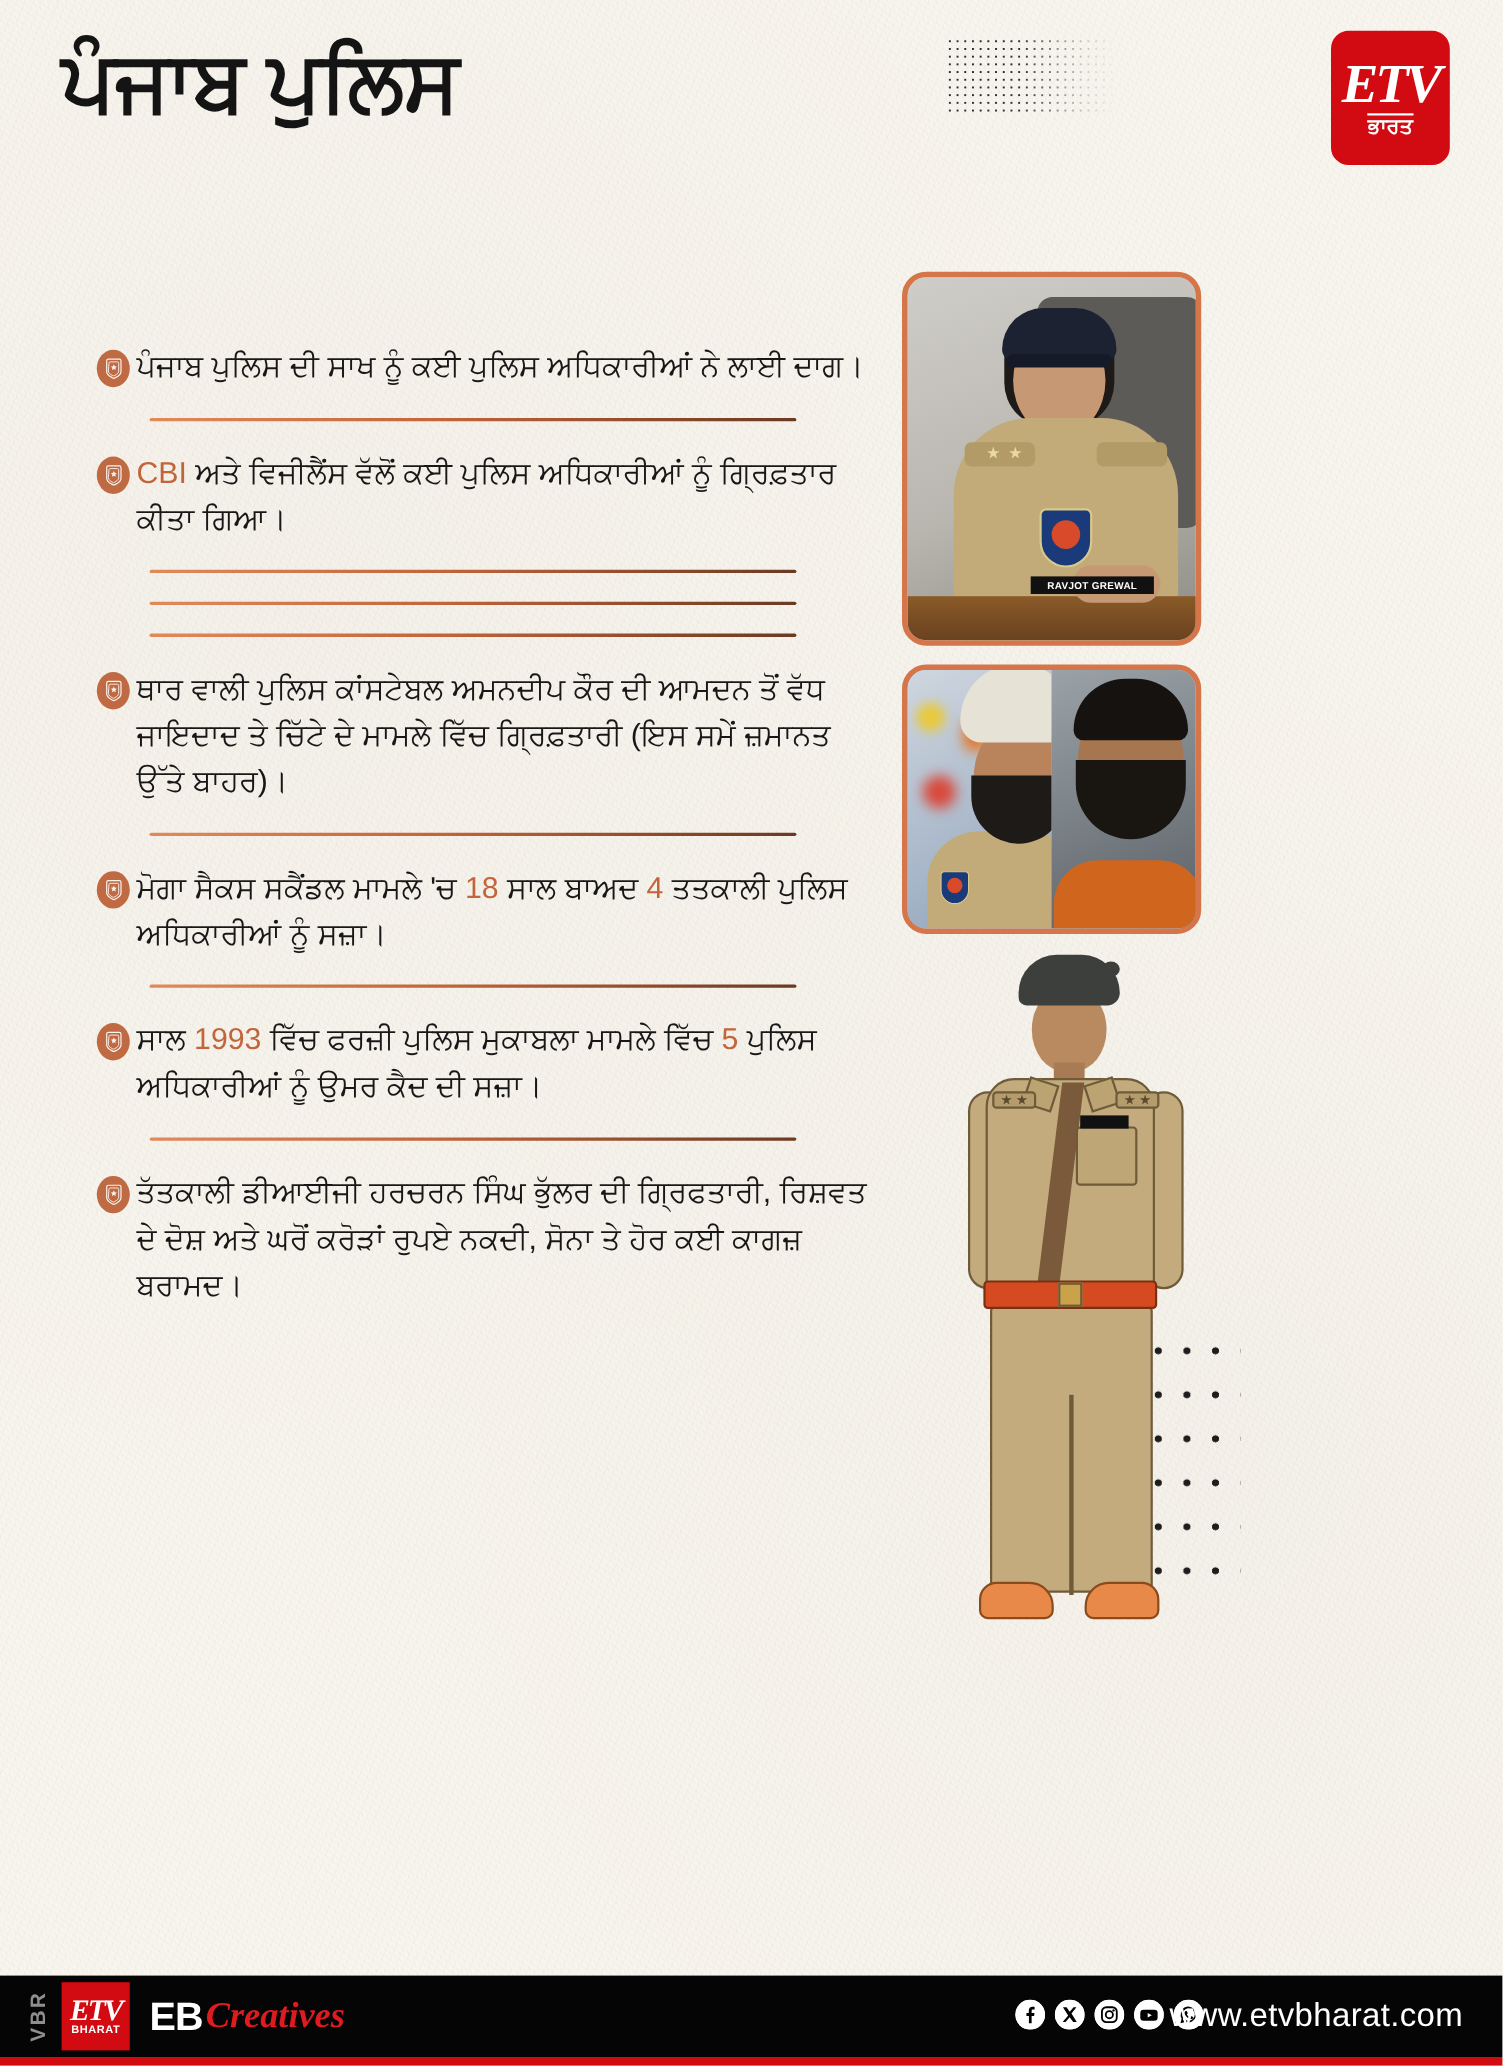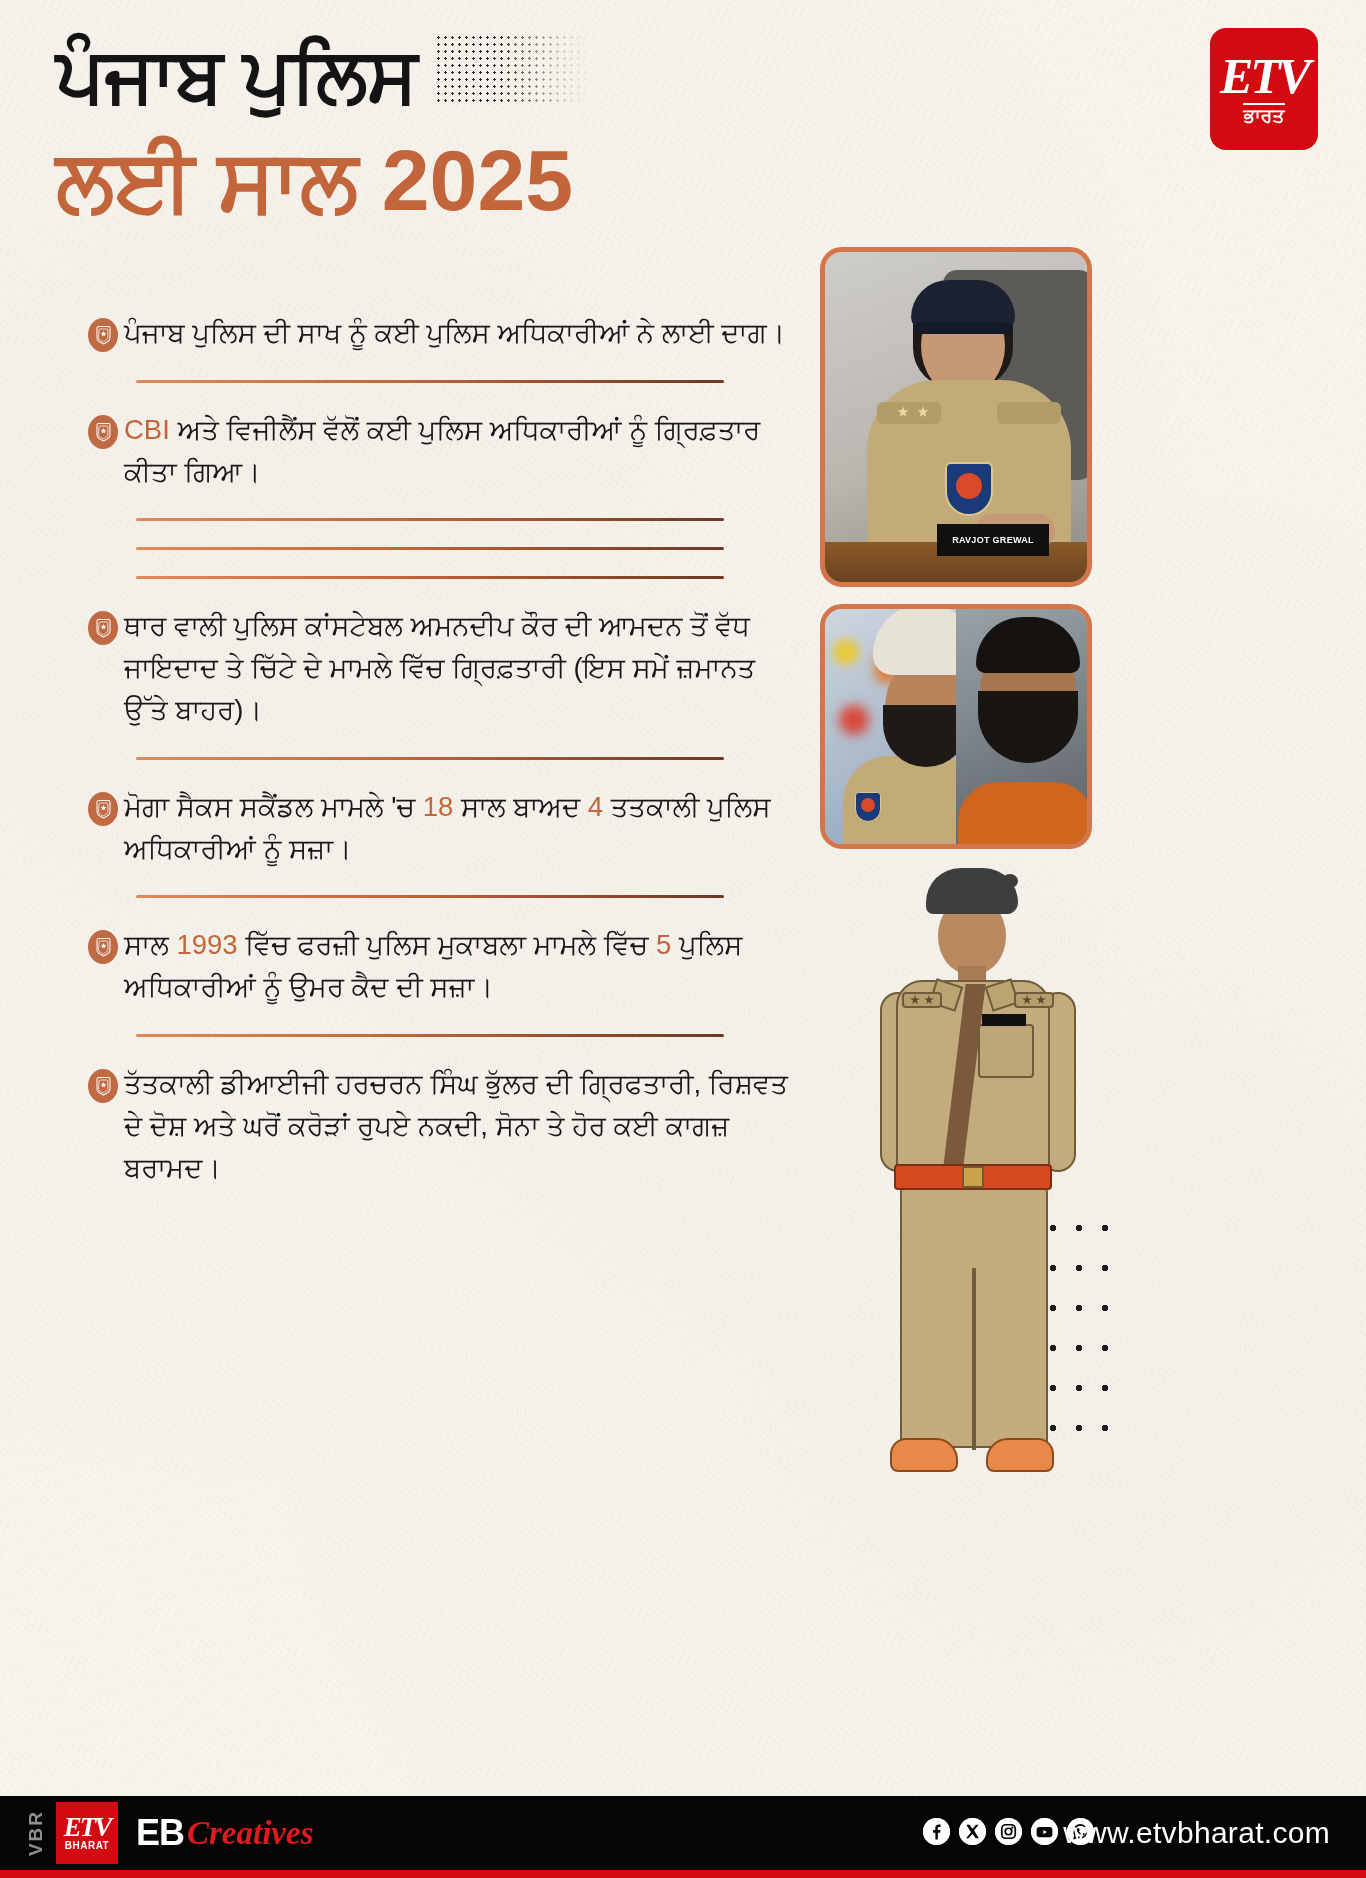--- a/index.html
+++ b/index.html
@@ -18,21 +18,21 @@
       repeating-linear-gradient(37deg, rgba(180,170,155,.055) 0 1px, transparent 1px 5px),
       repeating-linear-gradient(113deg, rgba(170,160,145,.05) 0 1px, transparent 1px 7px),
       repeating-linear-gradient(77deg, rgba(190,180,165,.045) 0 1px, transparent 1px 4px),
       radial-gradient(circle at 20% 30%, rgba(210,200,185,.10), transparent 55%),
       radial-gradient(circle at 80% 70%, rgba(205,195,180,.09), transparent 50%);
     pointer-events:none;
   }
 
   
   .header{ position:absolute; left:56px; top:30px; width:960px; }
-  .title-row{ display:flex; align-items:flex-end; gap:18px; }
+  .title-row{ display:flex; align-items:flex-end; gap:18px;justify-content:space-between; }
   .title-line1{
     font-size:76px; font-weight:700; color:#141414;
     letter-spacing:-.5px; line-height:1.18; white-space:nowrap;
   }
   .halftone{
     width:156px; height:72px; margin-bottom:14px;
     background-image:radial-gradient(circle, #2a2a2a 1.25px, transparent 1.35px);
     background-size:7px 7px;
     -webkit-mask-image:linear-gradient(to right, #000 0%, #000 42%, rgba(0,0,0,.25) 78%, transparent 100%);
     mask-image:linear-gradient(to right, #000 0%, #000 42%, rgba(0,0,0,.25) 78%, transparent 100%);
@@ -95,21 +95,21 @@
   .p1-cap{ position:absolute; left:86px; top:28px; width:104px; height:48px; border-radius:50px 50px 14px 14px; background:#1c2231; }
   .p1-cap:after{ content:''; position:absolute; left:4px; bottom:-6px; width:96px; height:12px; background:#141a27; border-radius:6px;}
   .p1-hair{ position:absolute; left:88px; top:66px; width:100px; height:70px; border-radius:0 0 40px 40px; background:#1e1a18; z-index:0;}
   .p1-body{ position:absolute; left:42px; top:128px; width:204px; height:220px; background:#c2ab78; border-radius:70px 70px 0 0; }
   .p1-shoulderL{ position:absolute; left:52px; top:150px; width:64px; height:22px; background:#b39b67; border-radius:6px; }
   .p1-shoulderR{ position:absolute; right:26px; top:150px; width:64px; height:22px; background:#b39b67; border-radius:6px; }
   .p1-star{ position:absolute; top:154px; width:12px; height:12px; background:#e7d9a0; clip-path:polygon(50% 0,61% 35%,98% 35%,68% 57%,79% 91%,50% 70%,21% 91%,32% 57%,2% 35%,39% 35%); }
   .p1-crest{ position:absolute; left:120px; top:210px; width:48px; height:54px; background:#1a3a7a; border-radius:6px 6px 24px 24px; border:2px solid #d8c98c; }
   .p1-crest:after{ content:''; position:absolute; left:9px; top:9px; width:26px; height:26px; border-radius:50%; background:#d94a2a; }
   .p1-name{
-    position:absolute; left:112px; top:272px; width:112px; height:32px;
+    position:absolute; left:112px; top:272px; width:112px; height:16px;
     background:#111; color:#fff; font-size:9px; font-weight:700;
     display:flex; align-items:center; justify-content:center; letter-spacing:.3px;
   }
   .p1-desk{ position:absolute; left:0; right:0; bottom:0; height:40px; background:linear-gradient(#8a5a28,#6a4220); }
   .p1-hand{ position:absolute; left:150px; bottom:34px; width:80px; height:34px; background:#c79874; border-radius:18px; }
 
   
   .p2-left,.p2-right{ position:absolute; top:0; bottom:0; width:50%; overflow:hidden; }
   .p2-left{ left:0; background:linear-gradient(150deg,#cfd6df,#8fa3bb); }
   .p2-right{ right:0; background:linear-gradient(160deg,#9aa2a8,#5b6166); }
@@ -201,21 +201,20 @@
 </head>
 <body>
 
 <div class="paper-texture"></div>
 
 <div class="header">
   <div class="title-row">
     <div class="title-line1">ਪੰਜਾਬ ਪੁਲਿਸ</div>
     <div class="halftone"></div>
   </div>
-  <div class="title-line2">ਲਈ ਸਾਲ 2025</div>
 </div>
 
 <div class="etv-logo">
   <div class="etv-mark">ETV</div>
   <div class="etv-sub">ਭਾਰਤ</div>
 </div>
 
 <div class="list" id="bullet-list">
     <div class="item">
       <div class="badge">

